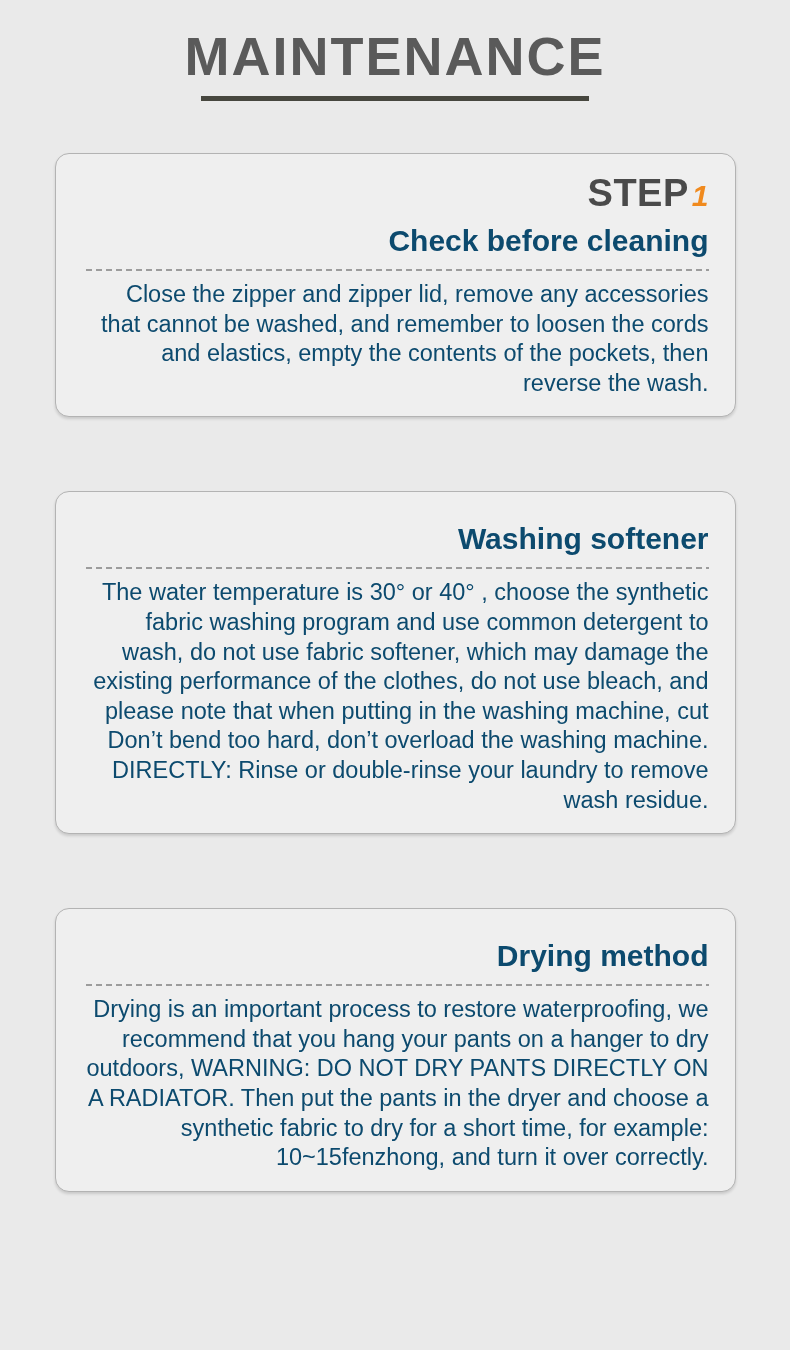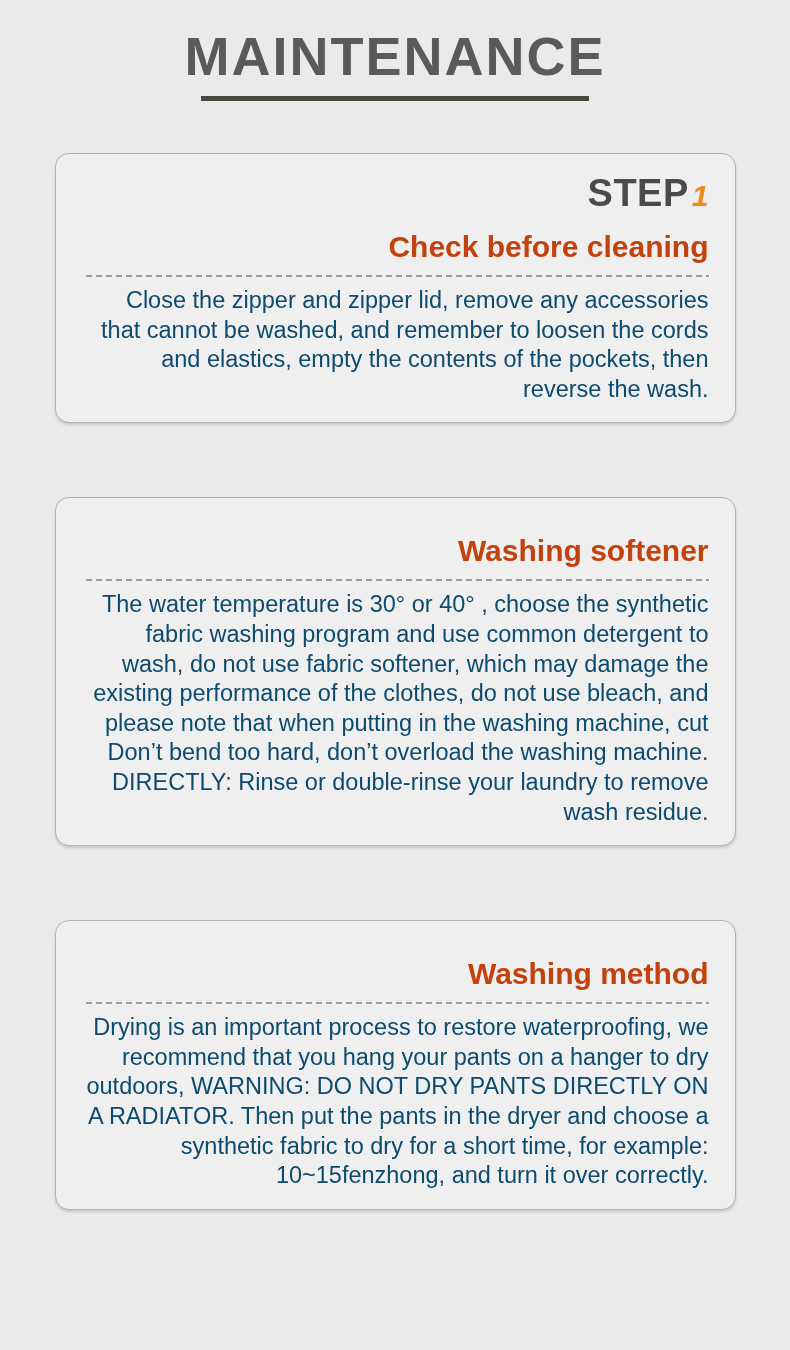--- a/index.html
+++ b/index.html
@@ -51,24 +51,24 @@
     letter-spacing: 0.5px;
   }
   .step-number {
     font-size: 30px;
     font-weight: bold;
     font-style: italic;
     color: #f08a1e;
     margin-left: 3px;
   }
   .step-heading {
-    margin: 16px 0 0 0;
+    margin: 10px 0 0 0;
     font-size: 30px;
     font-weight: bold;
-    color: #c2410c;
+    color: #0c4a6e;
     line-height: 1.1;
   }
   .dash-separator {
     height: 2px;
     margin: 12px 0 9px 0;
     background: repeating-linear-gradient(90deg,
       #9c9c9c 0px, #9c9c9c 6px,
       transparent 6px, transparent 10px);
   }
   .step-body {
@@ -102,20 +102,20 @@
   <section class="step-card card-2">
     <h2 class="step-heading">Washing softener</h2>
     <div class="dash-separator"></div>
     <div class="step-body">
       <p>The water temperature is 30°  or 40° , choose the synthetic fabric washing program and use common detergent to wash, do not use fabric softener, which may damage the existing performance of the clothes, do not use bleach, and please note that when putting in the washing machine, cut Don’t bend too hard, don’t overload the washing machine.</p>
       <p>DIRECTLY: Rinse or double-rinse your laundry to remove wash residue.</p>
     </div>
   </section>
 
   <section class="step-card card-3">
-    <h2 class="step-heading">Washing method</h2>
+    <h2 class="step-heading">Drying method</h2>
     <div class="dash-separator"></div>
     <div class="step-body">
       <p>Drying is an important process to restore waterproofing, we recommend that you hang your pants on a hanger to dry outdoors, WARNING: DO NOT DRY PANTS DIRECTLY ON A RADIATOR. Then put the pants in the dryer and choose a synthetic fabric to dry for a short time, for example: 10~15fenzhong, and turn it over correctly.</p>
     </div>
   </section>
 
 </main>
 
 </body></html>

